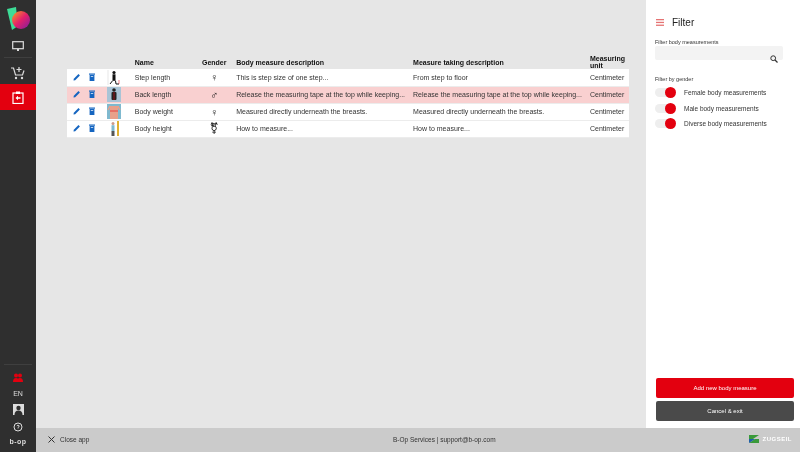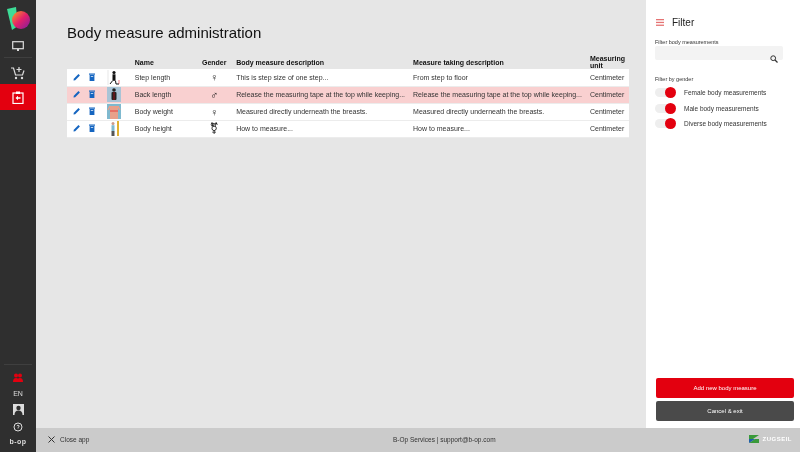--- a/index.html
+++ b/index.html
@@ -111,21 +111,20 @@
   <div class="side-bottom" style="top:422px; height:10px">
     <svg width="10" height="10" viewBox="0 0 10 10">
         <circle cx="5" cy="5" r="4" fill="none" stroke="#ddd" stroke-width="1"></circle>
         <path d="M3.8 3.8 Q5 2.5 6.2 3.8 Q6.2 5 5 5.5 V6.5" fill="none" stroke="#ddd" stroke-width="0.9"></path>
       </svg>
   </div>
   <div class="side-bottom bop-logo" style="top:436px; height:10px">b-op</div>
 </div>
 
 <div class="main">
-  <div class="page-title">Body measure administration</div>
 
   <table class="table">
     <thead>
       <tr>
         <th></th>
         <th></th>
         <th style="width:66px">Name</th>
         <th style="width:36px; text-align:center">Gender</th>
         <th style="width:174px">Body measure description</th>
         <th style="width:168px">Measure taking description</th>

